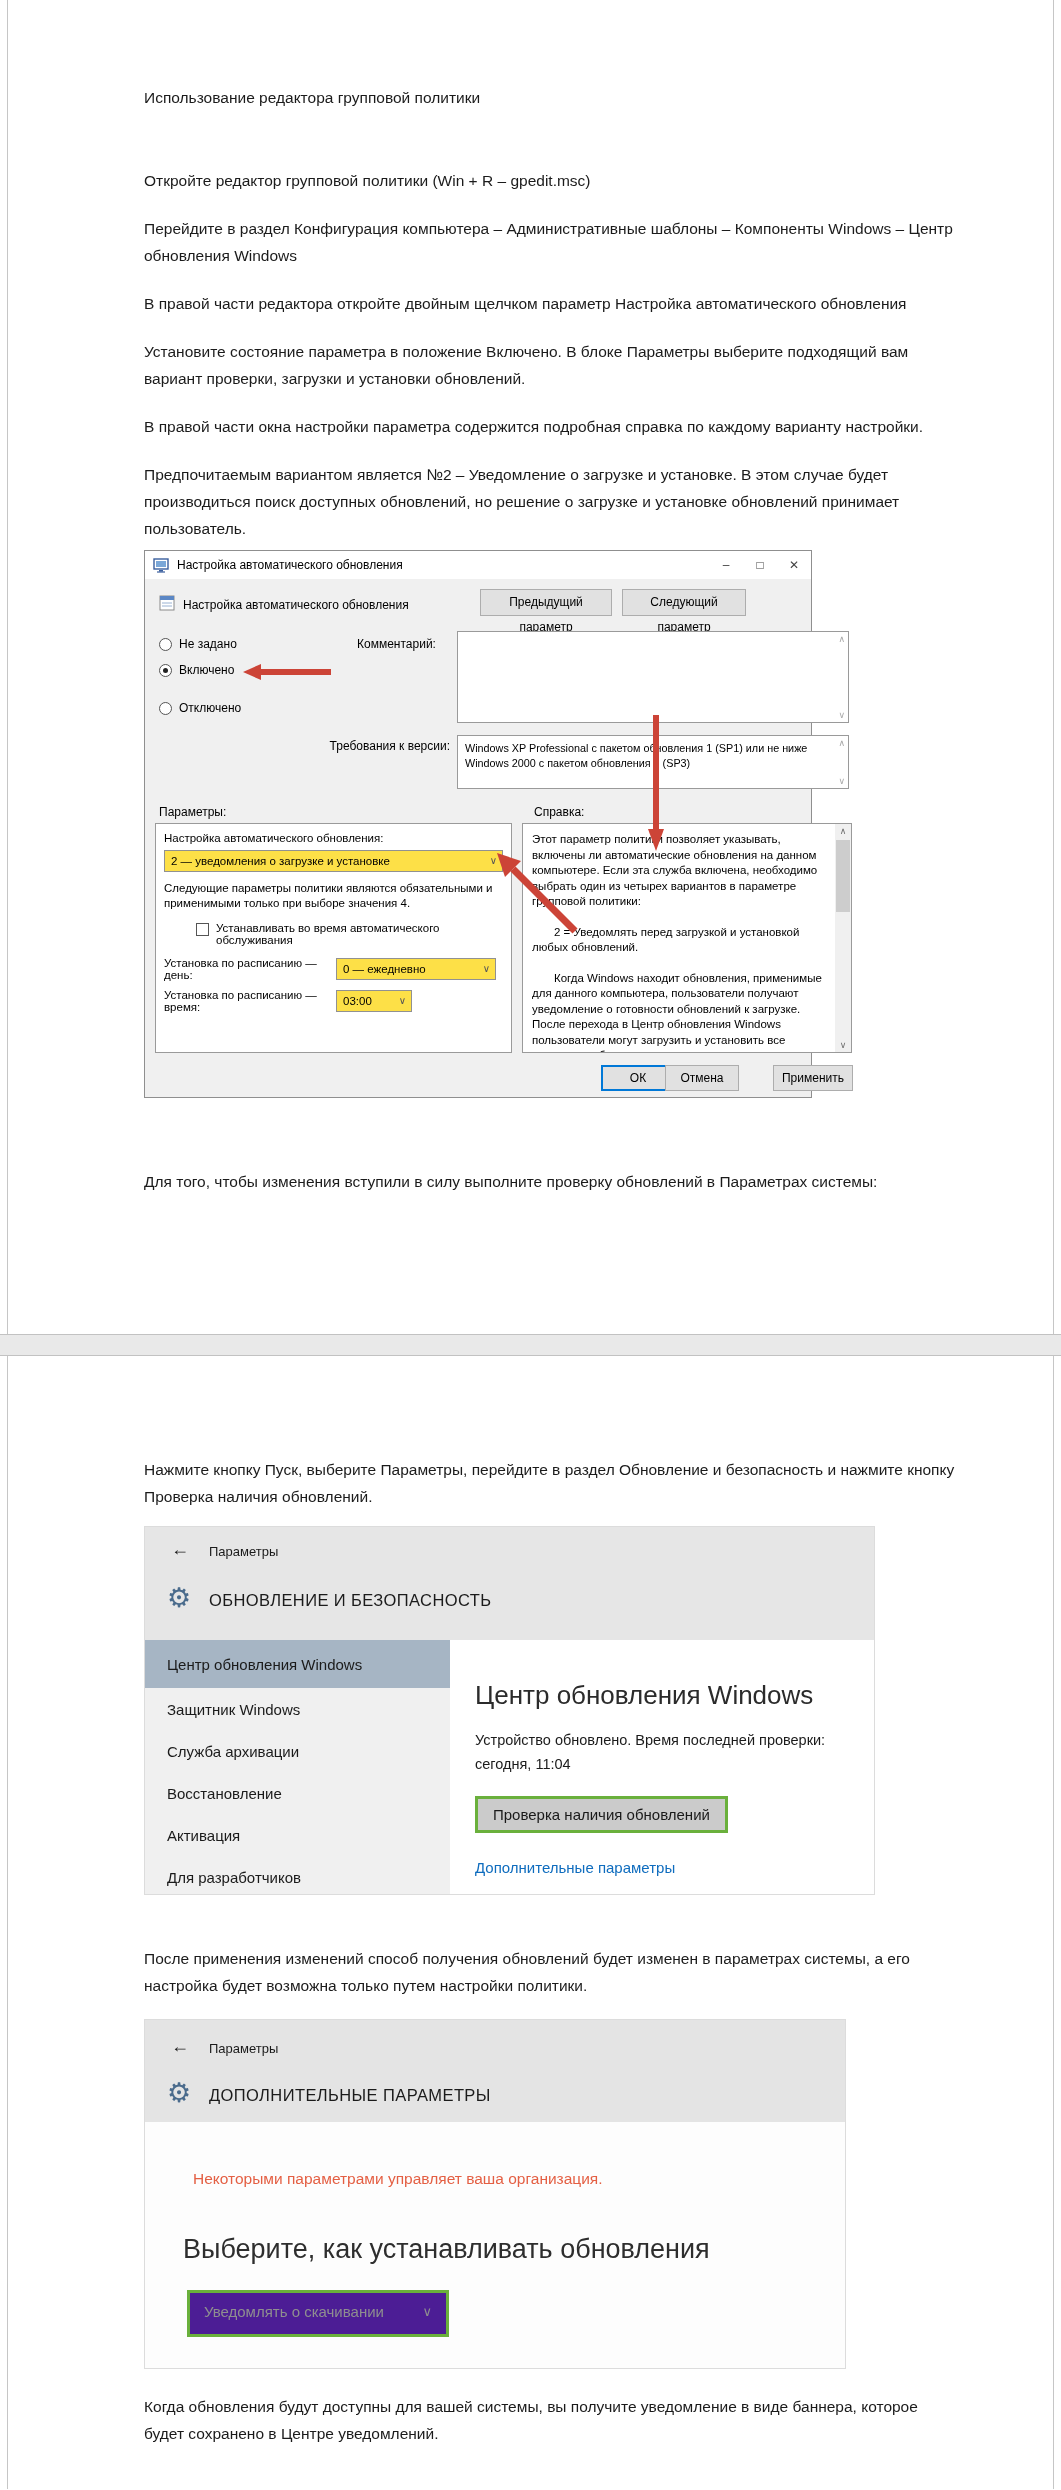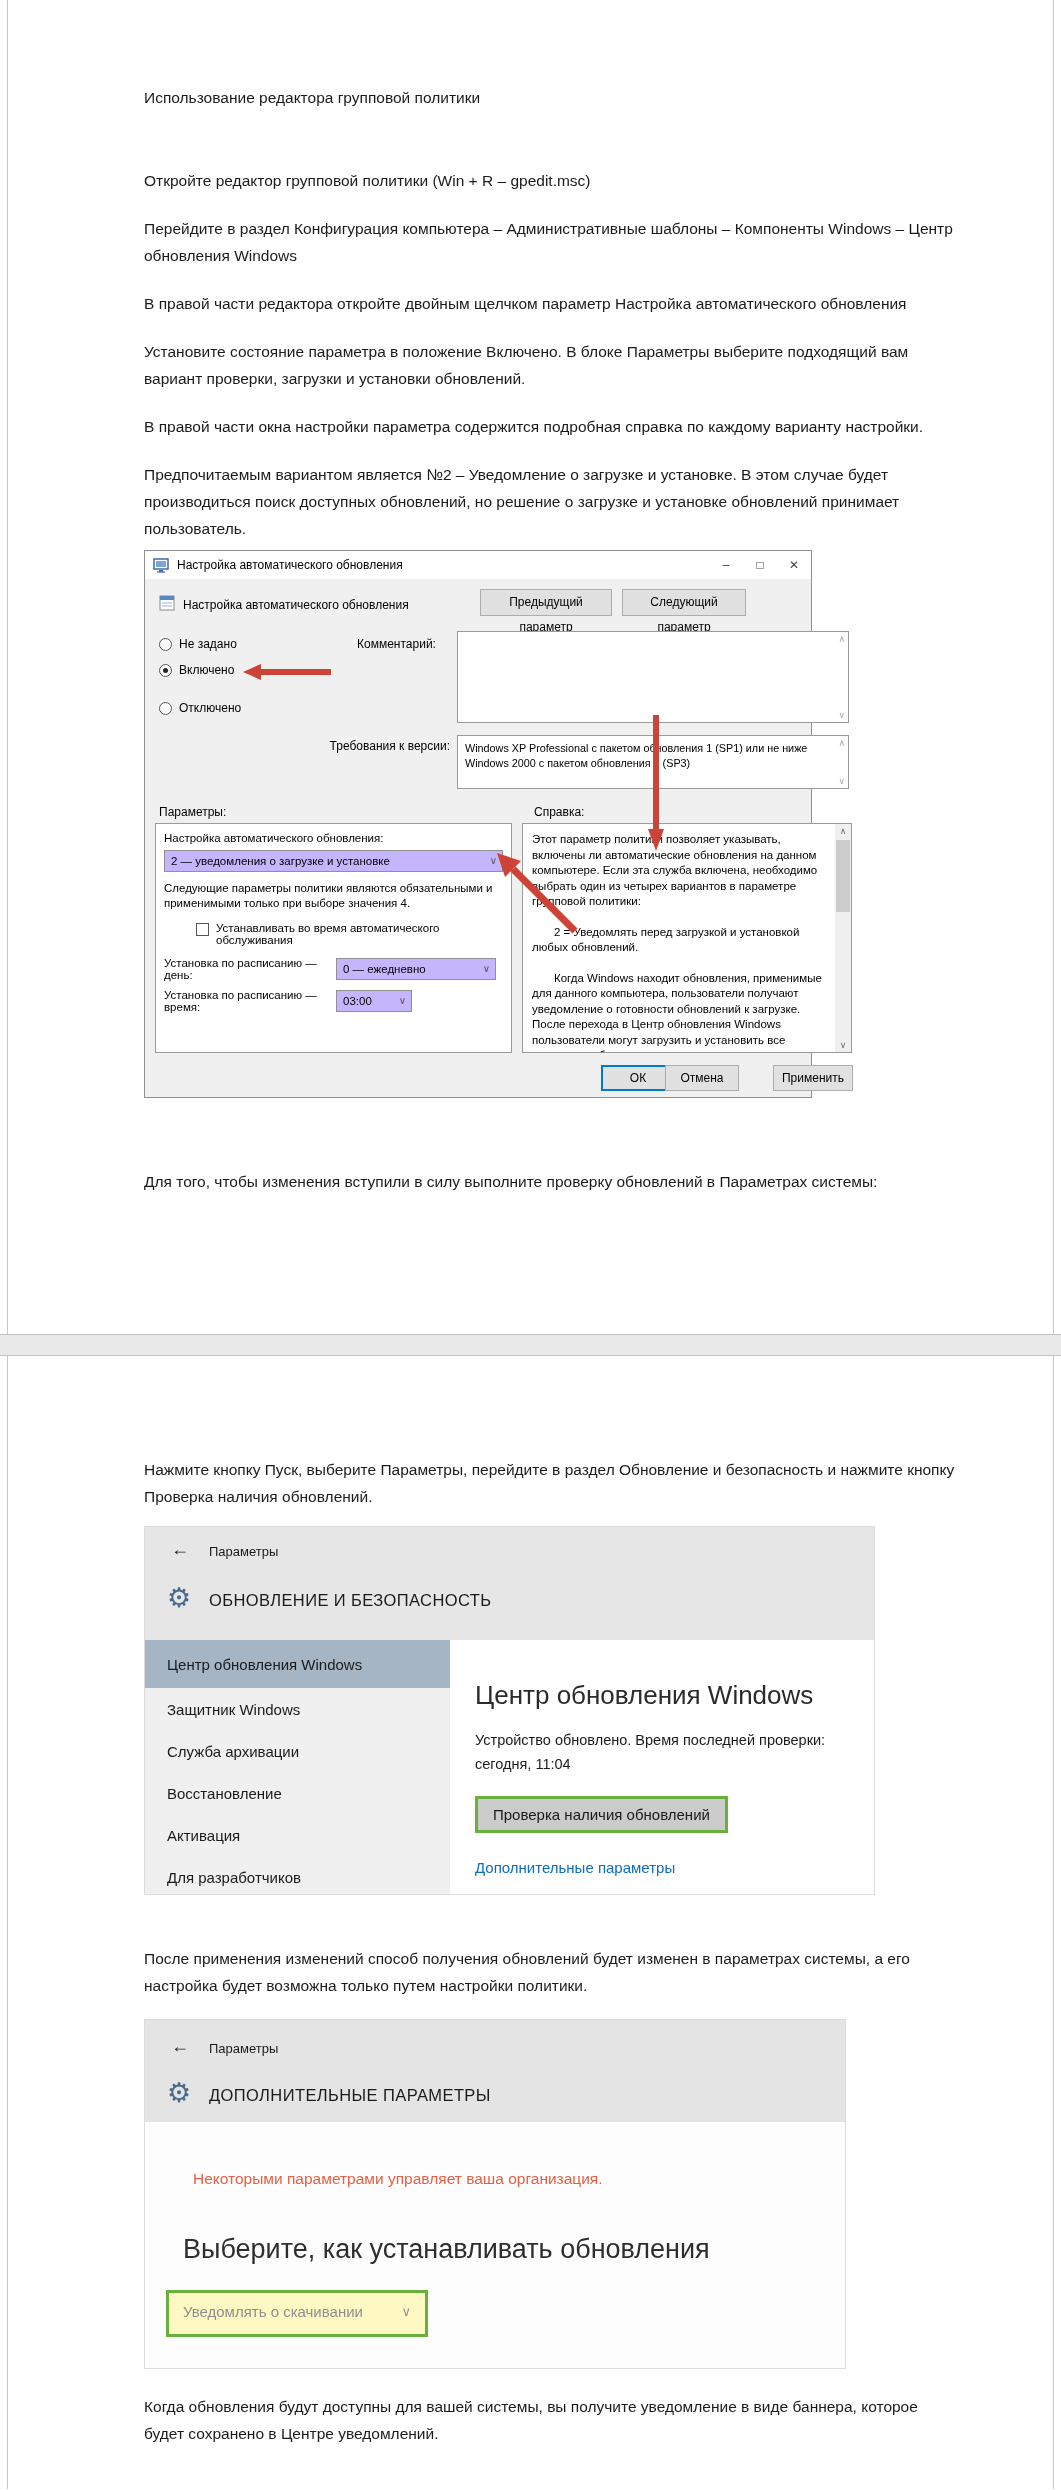--- a/index.html
+++ b/index.html
@@ -36,21 +36,21 @@
   .gpo-comment-label { position:absolute; left:212px; top:86px; }
   .gpo-comment-box { position:absolute; left:312px; top:80px; width:392px; height:92px; background:#fff; border:1px solid #9a9a9a; }
   .scroll-glyph { position:absolute; right:3px; font-size:9px; color:#a9a9a9; }
   .sg-top { top:2px; } .sg-bottom { bottom:2px; }
   .gpo-supported-label { position:absolute; left:150px; top:188px; width:155px; text-align:right; }
   .gpo-supported-box { position:absolute; left:312px; top:184px; width:392px; height:54px; background:#fff; border:1px solid #9a9a9a; }
   .gpo-supported-text { position:absolute; left:7px; top:5px; right:20px; font-size:10.8px; line-height:15px; }
   .gpo-options-label { position:absolute; left:14px; top:254px; }
   .gpo-help-label { position:absolute; left:389px; top:254px; }
   .gpo-left-panel { position:absolute; left:10px; top:272px; width:357px; height:230px; background:#fff; border:1px solid #9a9a9a; padding:8px; font-size:11.5px; }
-  .combo { background:#c4b5fd; border:1px solid #919191; position:relative; line-height:20px; padding:0 18px 8px 6px; height:22px; white-space:nowrap; overflow:hidden; }
+  .combo { background:#fde047; border:1px solid #919191; position:relative; line-height:20px; padding:0 18px 8px 6px; height:22px; white-space:nowrap; overflow:hidden; }
   .combo .chev { position:absolute; right:5px; top:0; color:#555; font-size:10px; }
   .combo-main { margin-top:6px; }
   .gpo-note { margin-top:9px; line-height:15px; }
   .check-row { margin-top:11px; display:flex; gap:7px; align-items:flex-start;padding-left:32px; }
   .checkbox { width:13px; height:13px; border:1px solid #555; background:#fff; flex:none; margin-top:1px; }
   .sched-row { margin-top:11px; display:flex; align-items:center; }
   .sched-row .lbl { width:172px; flex:none; }
   .combo-day { width:160px; }
   .combo-time { width:76px; }
   .gpo-help-panel { position:absolute; left:377px; top:272px; width:330px; height:230px; background:#fff; border:1px solid #9a9a9a; }
@@ -81,21 +81,21 @@
   .ws-main-title { font-size:26px; font-weight:300; color:#2b2b2b; }
   .ws-status { margin-top:17px; font-size:14.5px; line-height:24px; max-width:420px; }
   .ws-checkbtn { display:inline-block; margin-top:20px; background:#cbcbcb; border:3px solid #6ab03c; font-size:15px; padding:7px 15px; color:#1a1a1a; }
   .ws-link { margin-top:26px; font-size:15px; color:#0e6cbe; }
 
   
   .win-advanced { position:relative; margin-top:20px; width:702px; height:350px; border:1px solid #dcdcdc; background:#fdfdfd; overflow:hidden; }
   .wa-header { position:absolute; left:0; top:0; right:0; height:102px; background:#e4e4e4; }
   .wa-managed { position:absolute; left:48px; top:150px; font-size:15.5px; color:#e45f43; }
   .wa-choose { position:absolute; left:38px; top:214px; font-size:27px; font-weight:300; color:#2e2e2e; }
-  .wa-combo { position:absolute; left:21px; top:270px; width:262px; height:47px; background:#fef9c3; border:3px solid #6ab03c; }
+  .wa-combo { position:absolute; left:42px; top:270px; width:262px; height:47px; background:#4c1d95; border:3px solid #6ab03c; }
   .wa-combo .val { position:absolute; left:14px; top:10px; font-size:15px; color:#8f8f8f; }
   .wa-combo .chev { position:absolute; right:14px; top:11px; font-size:13px; color:#8f8f8f; }
 </style>
 </head>
 <body>
 
 <div class="page page-1">
   <div class="content">
     <div class="doc-title">Использование редактора групповой политики</div>
     <p class="doc-p p-first">Откройте редактор групповой политики (Win + R – gpedit.msc)</p>

